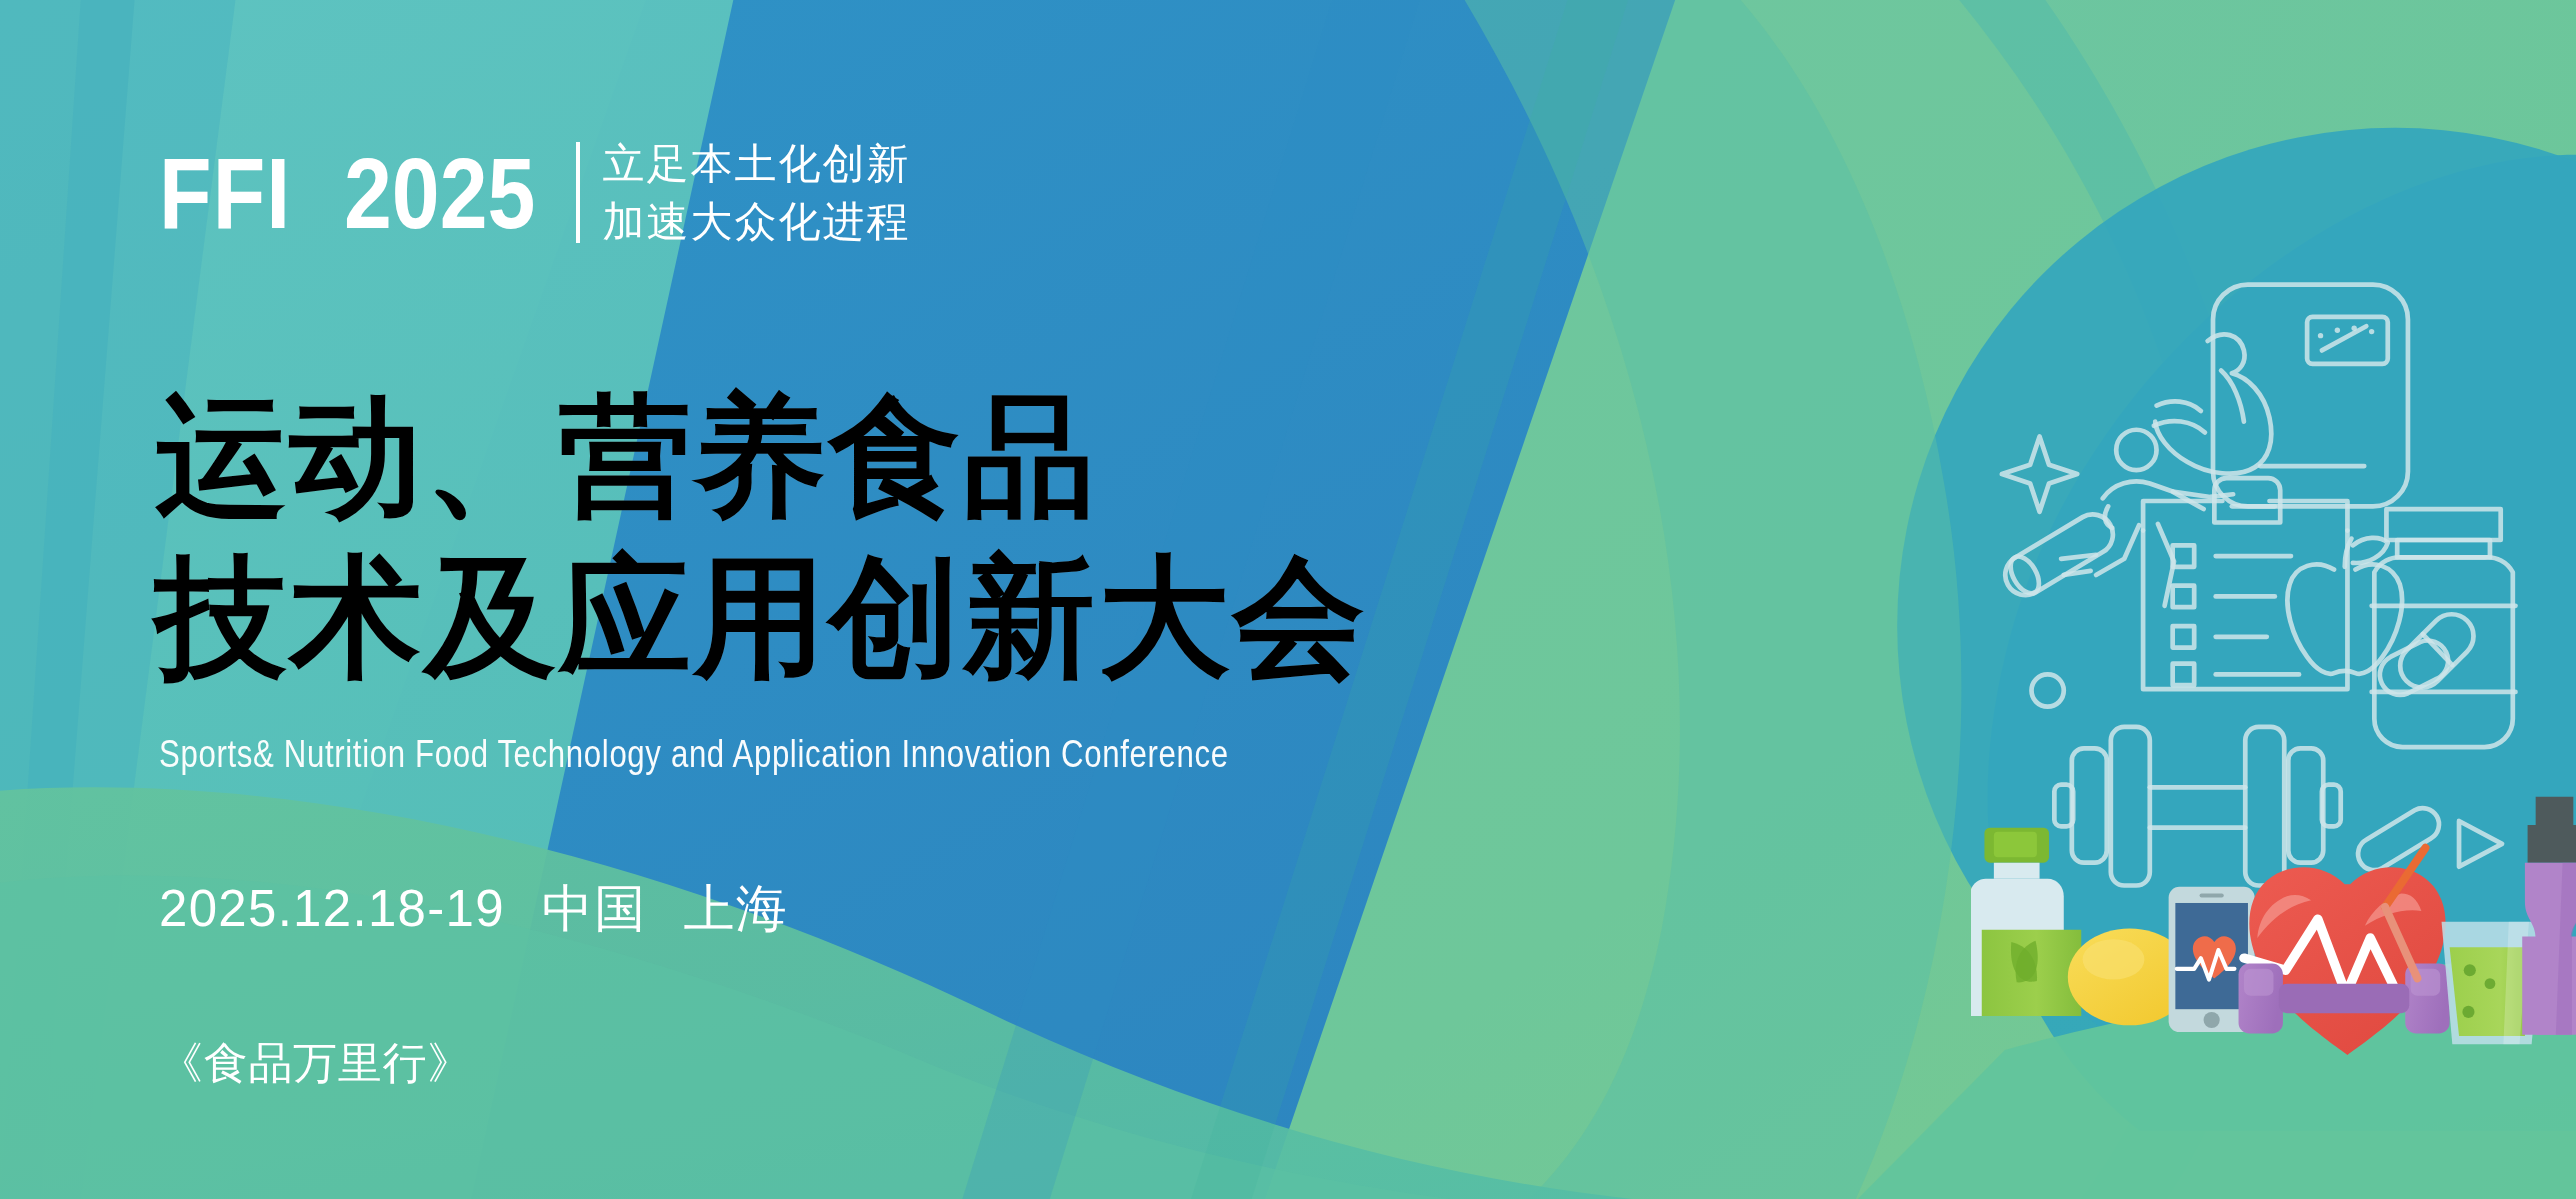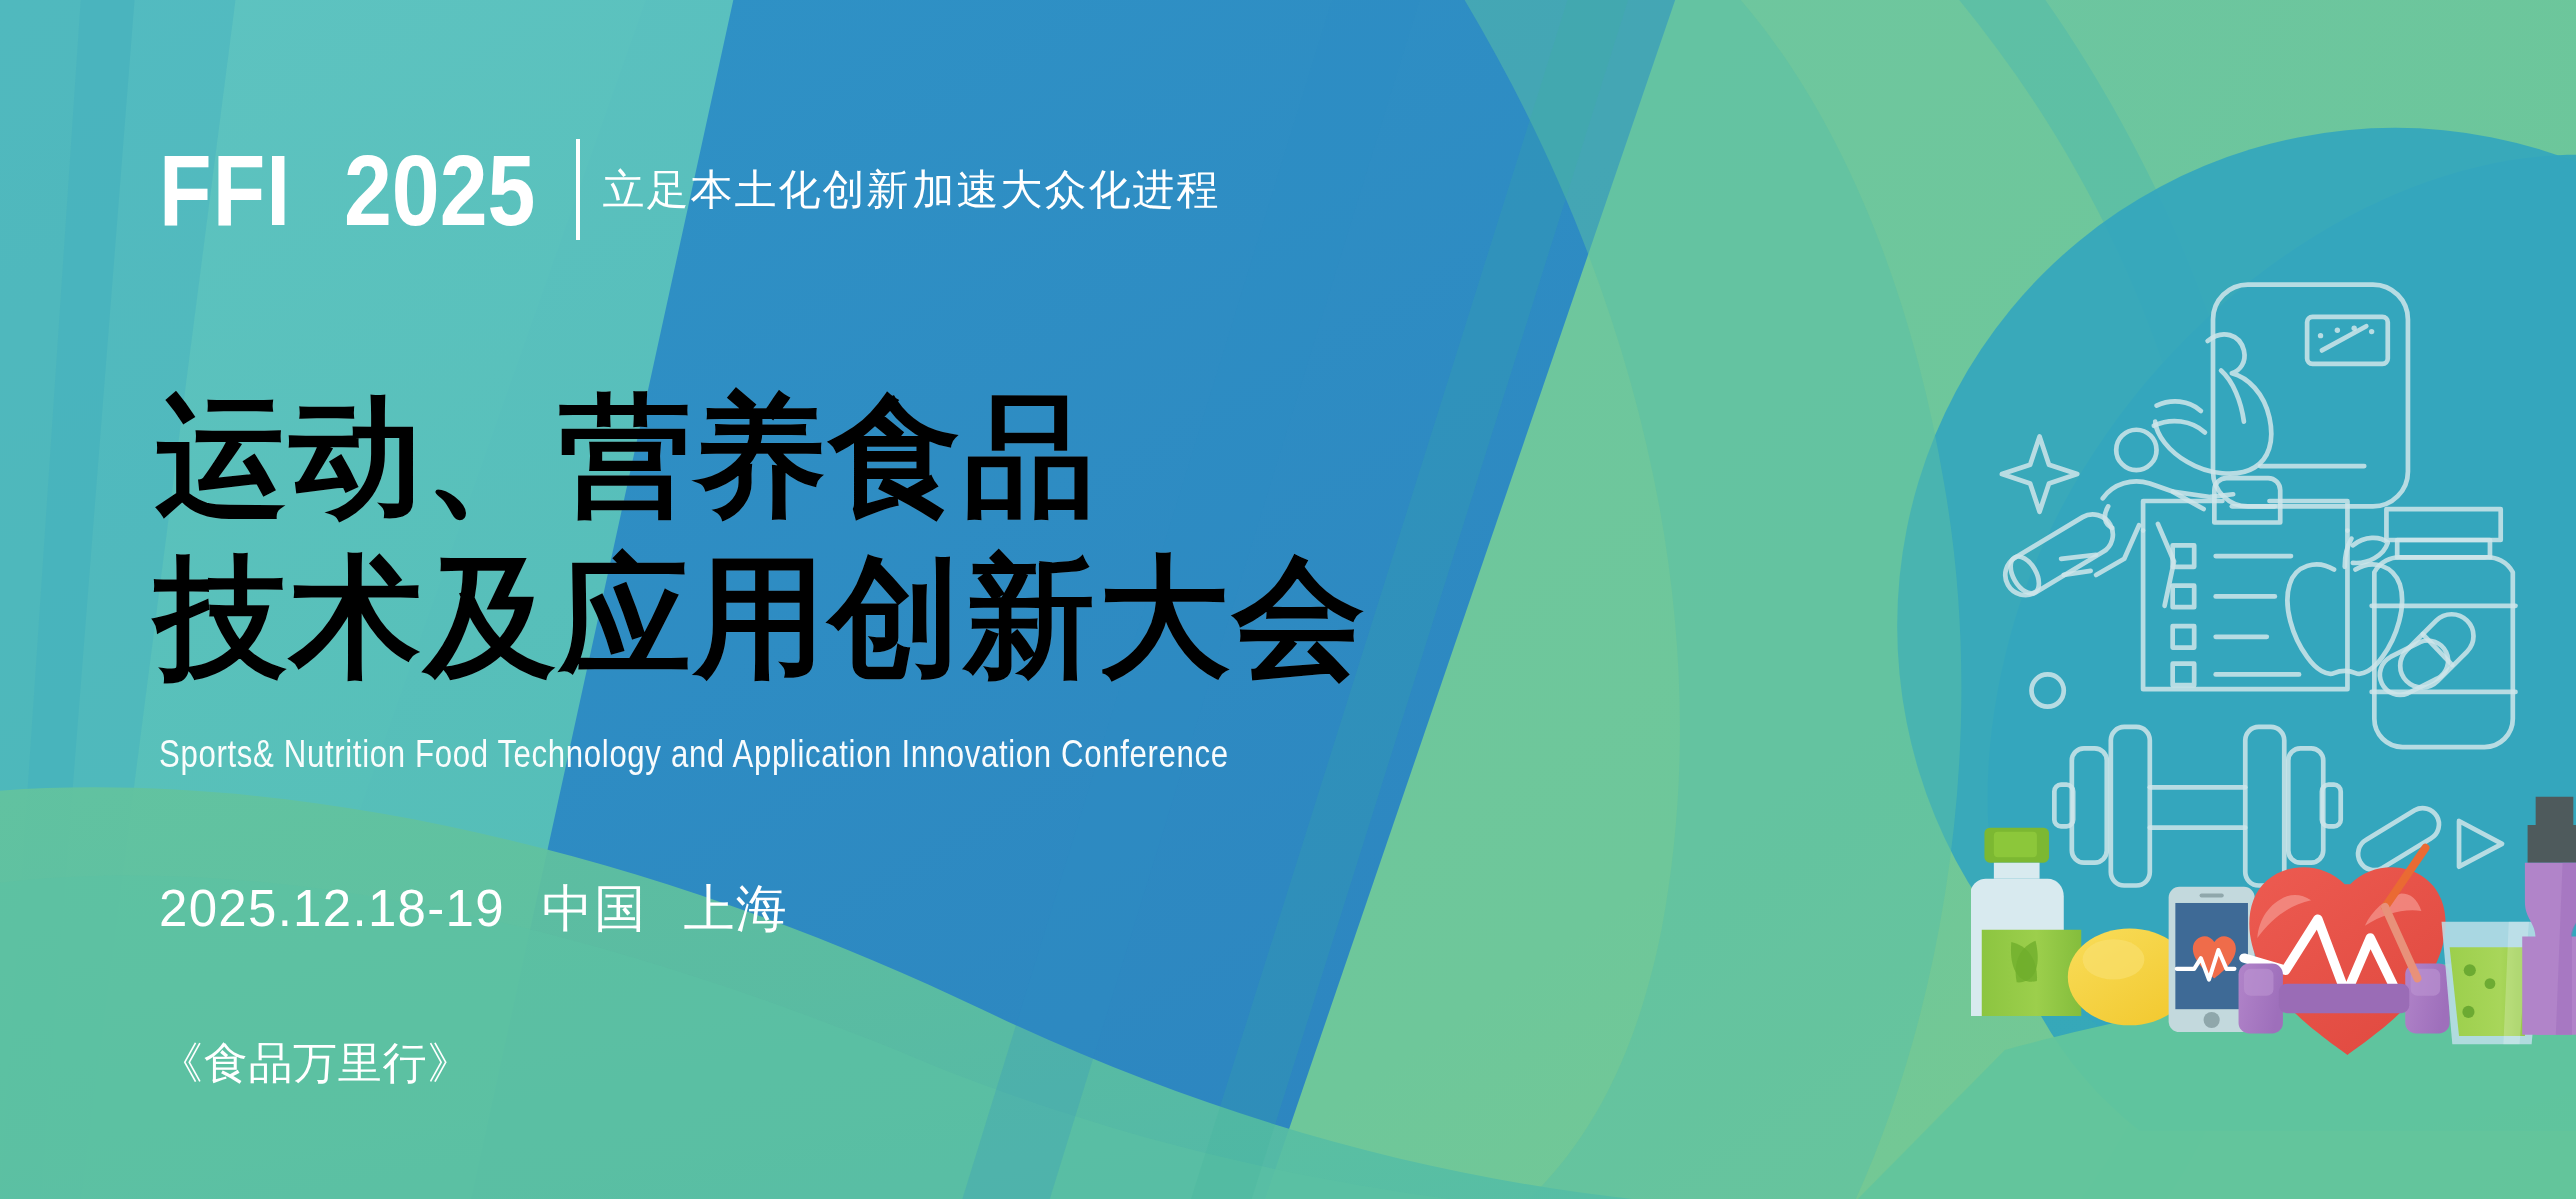--- a/index.html
+++ b/index.html
@@ -50,23 +50,23 @@
     white-space:nowrap;
   }
   .logo-divider {
     width:4.7px; height:101px;
     background:#ffffff;
     margin-left:9.4px;
     margin-right:22px;
     flex:0 0 auto;
   }
   .logo-tagline {
-    display:flex; flex-direction:row;
+    display:flex; flex-direction:column;
     justify-content:flex-end;
-    gap:2px;
+    gap:8px;
   }
   .logo-tagline span {
     color:#ffffff;
     font-size:42px;
     line-height:1.18;
     letter-spacing:2px;
     white-space:nowrap;
     font-weight:500;
   }
 

